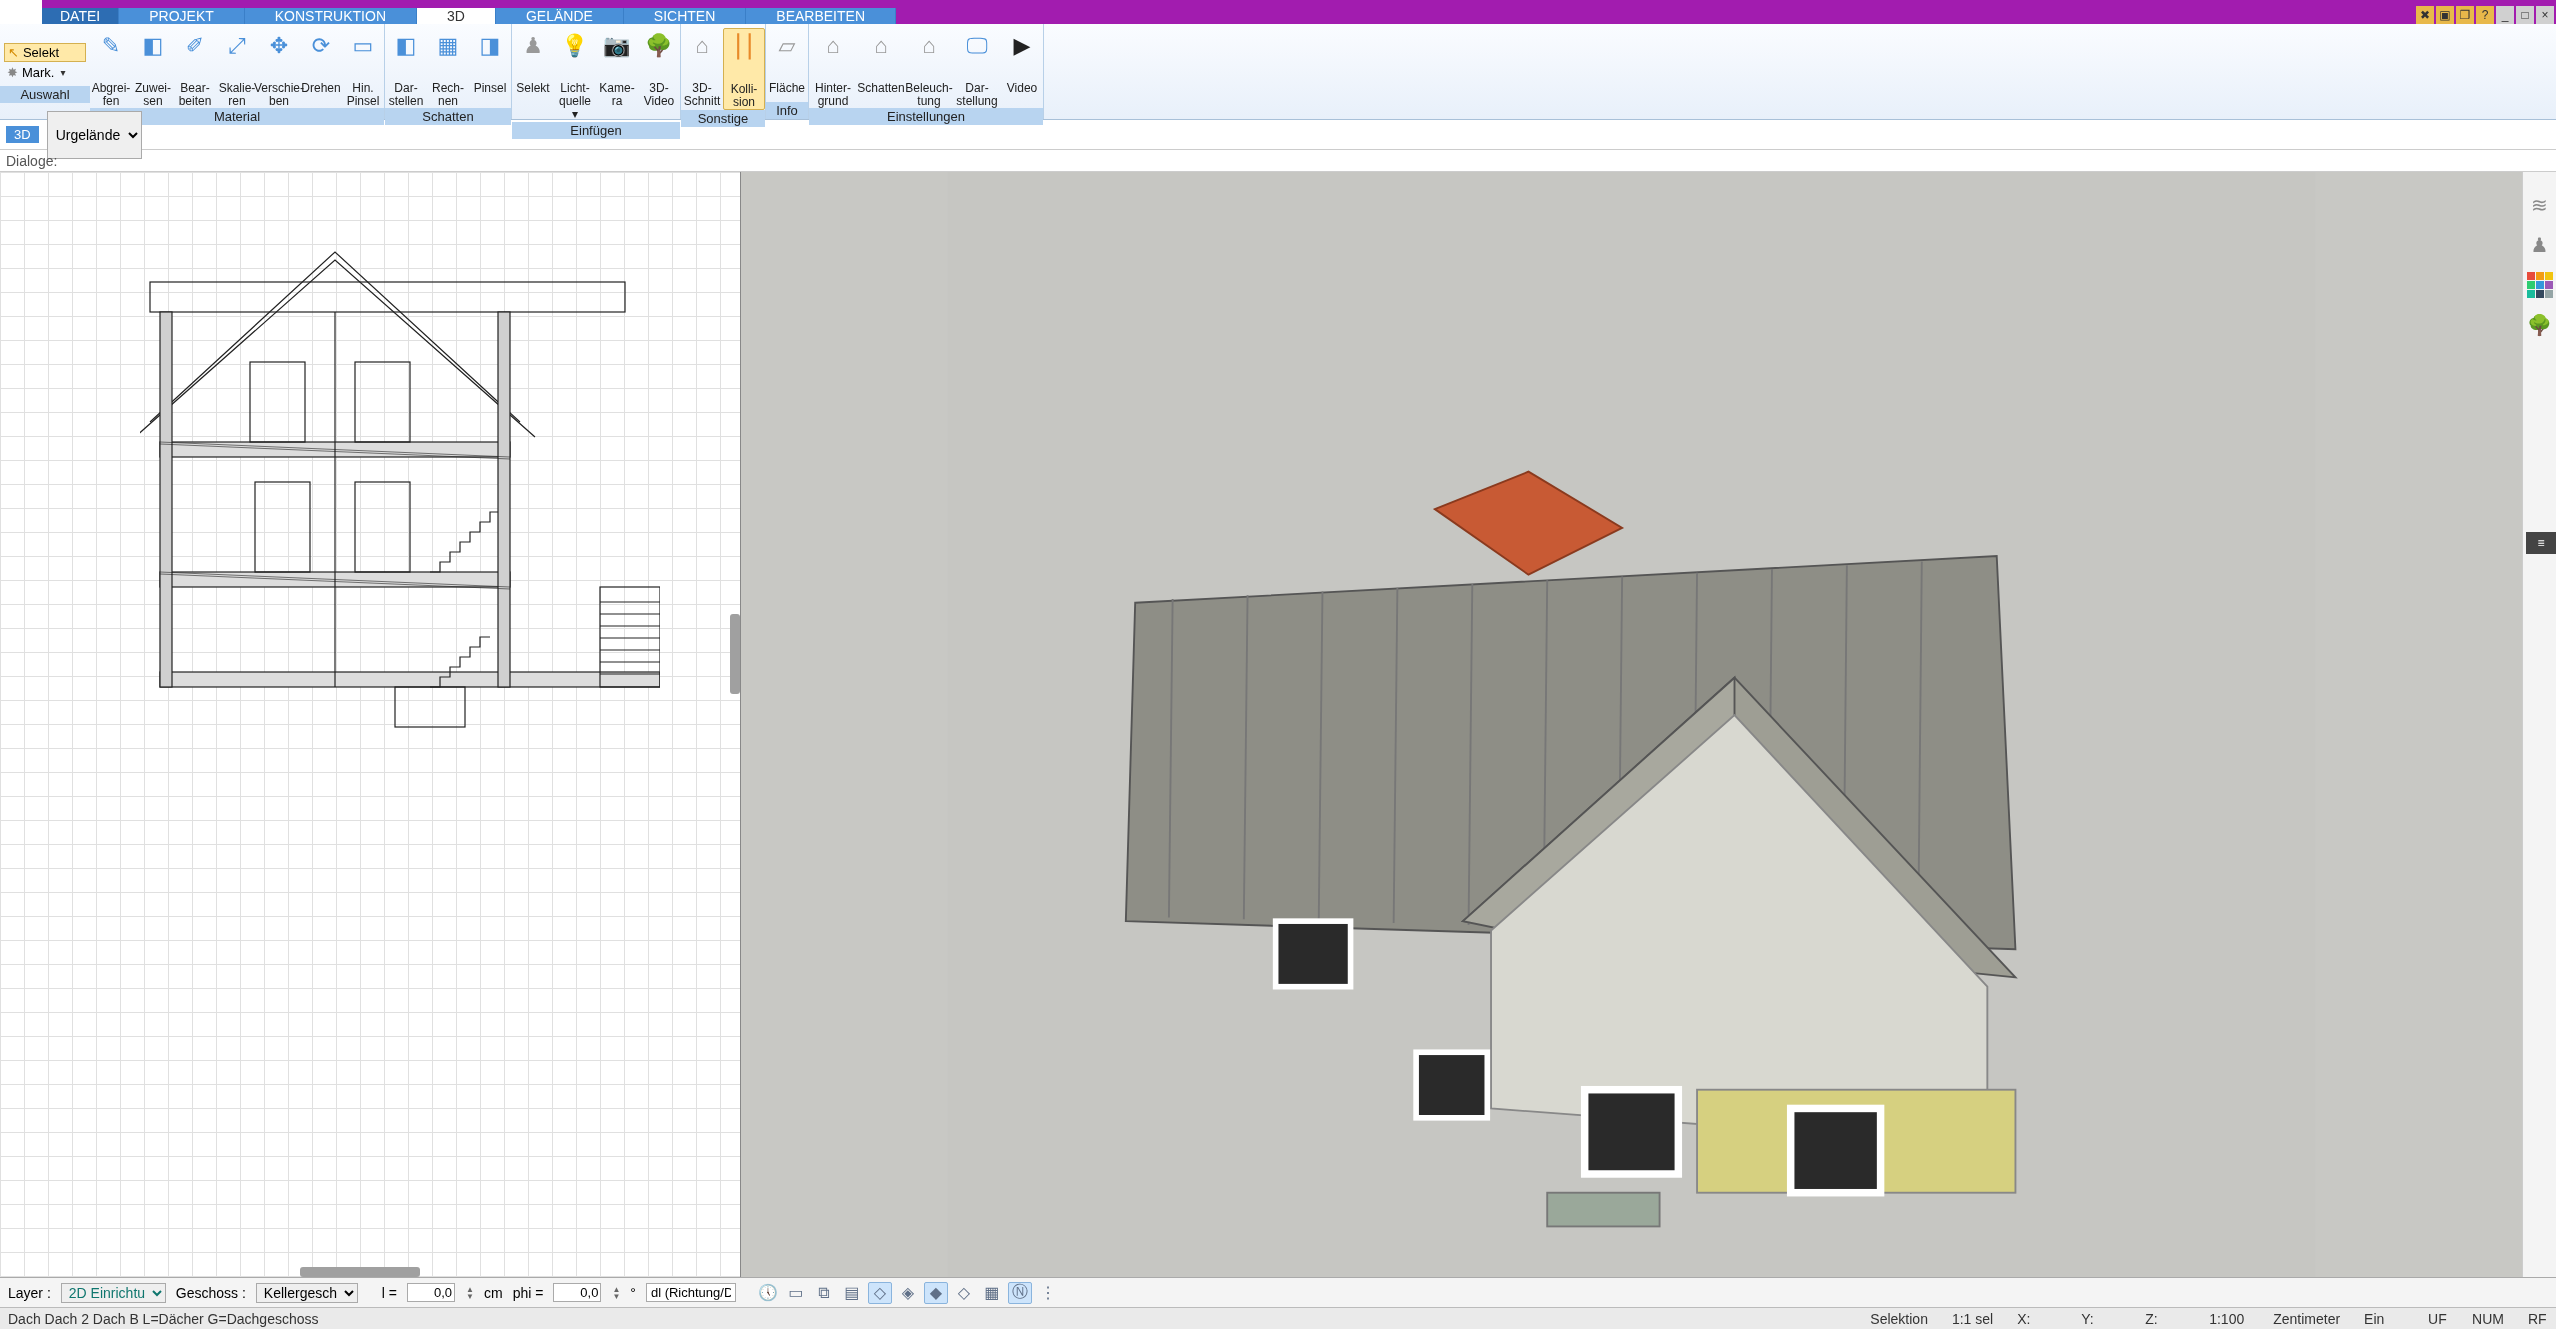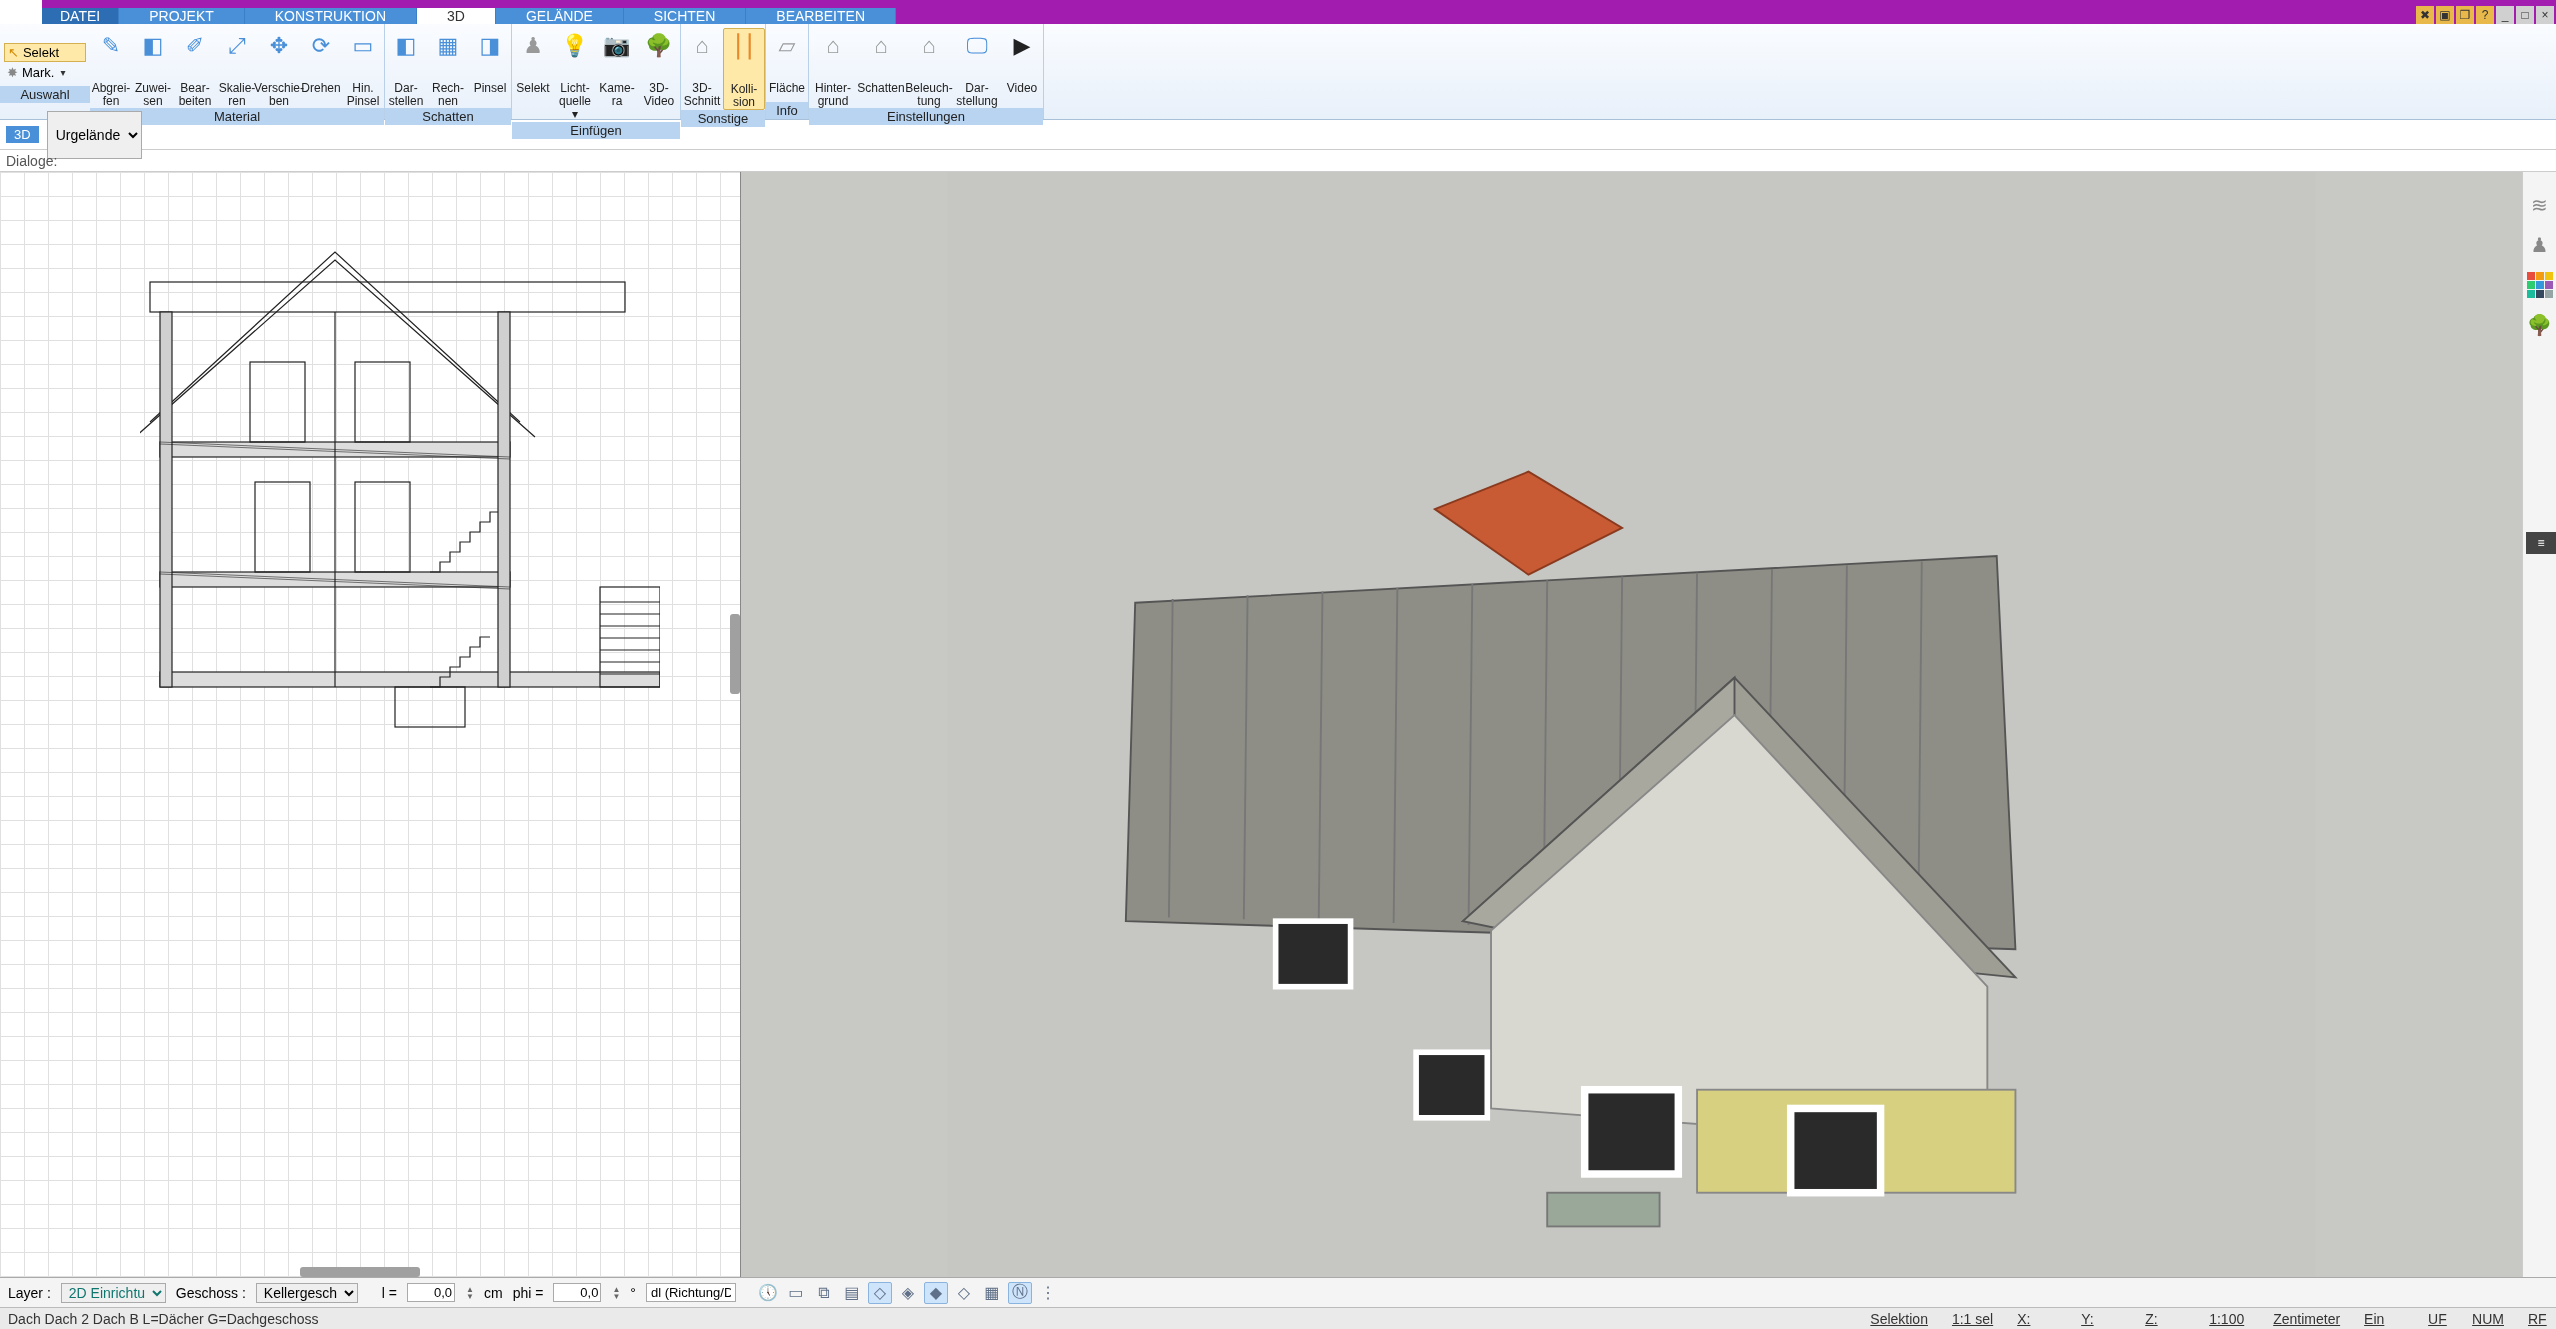--- a/index.html
+++ b/index.html
@@ -65,21 +65,21 @@
 .bottombar input.num { width: 48px; font-size: 13px; text-align: right; border: 1px solid #aaa; padding: 1px 2px; }
 .spin { display: inline-flex; flex-direction: column; font-size: 8px; color: #666; line-height: 7px; margin-left: 1px; }
 .bottombar input.txt { width: 90px; font-size: 13px; border: 1px solid #aaa; padding: 1px 4px; }
 .bottombar .biconrow { display: flex; gap: 4px; margin-left: 10px; }
 .bottombar .bicon { width: 24px; height: 22px; display: flex; align-items: center; justify-content: center; border: 1px solid transparent; border-radius: 2px; color: #607088; font-size: 16px; cursor: pointer; }
 .bottombar .bicon.active { background: #cde4fb; border-color: #8ab4dd; }
 
 
 .statusbar { display: flex; align-items: center; height: 22px; background: #eaeaea; border-top: 1px solid #bbb; font-size: 14px; color: #333; padding: 0 8px; gap: 24px; }
 .statusbar .flex { flex: 1; }
-.statusbar .cell { min-width: 40px; text-decoration: underline; }
+.statusbar .cell { min-width: 40px; }
 
 svg { display: block; }
 .small-arrow { font-size: 10px; color: #333; margin-left: 2px; }
 </style>
 </head>
 <body>
 
 <div class="menubar">
   <div class="tab file">DATEI</div>
   <div class="tab">PROJEKT</div>

